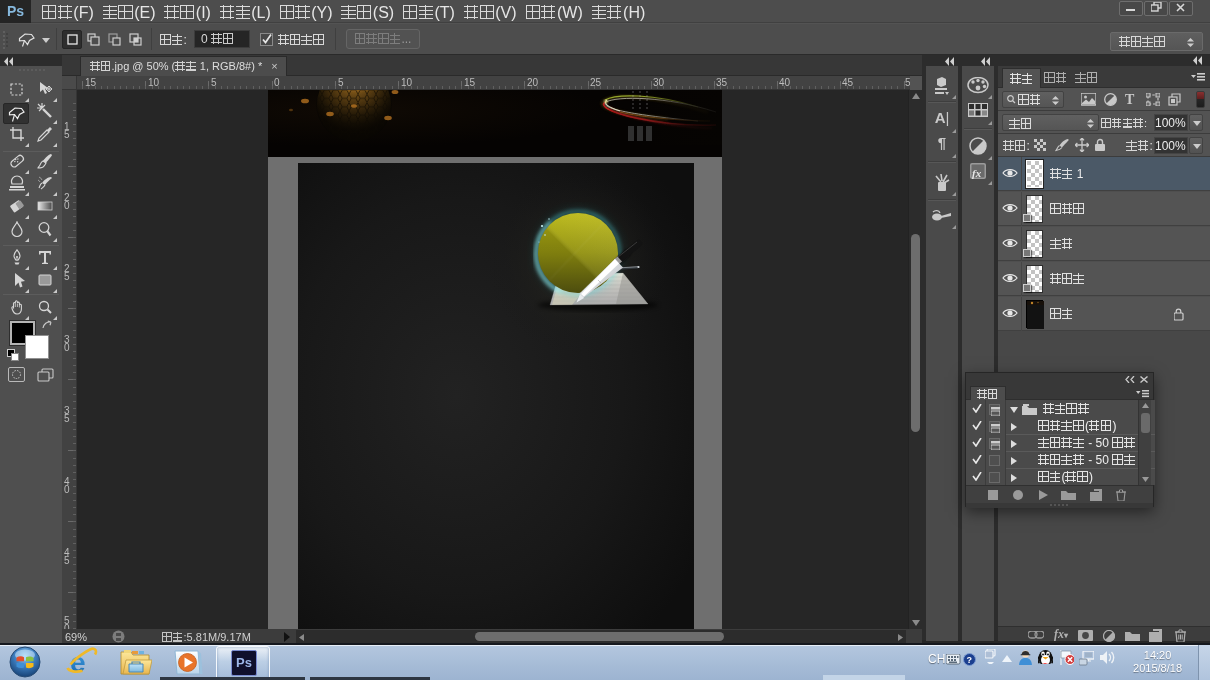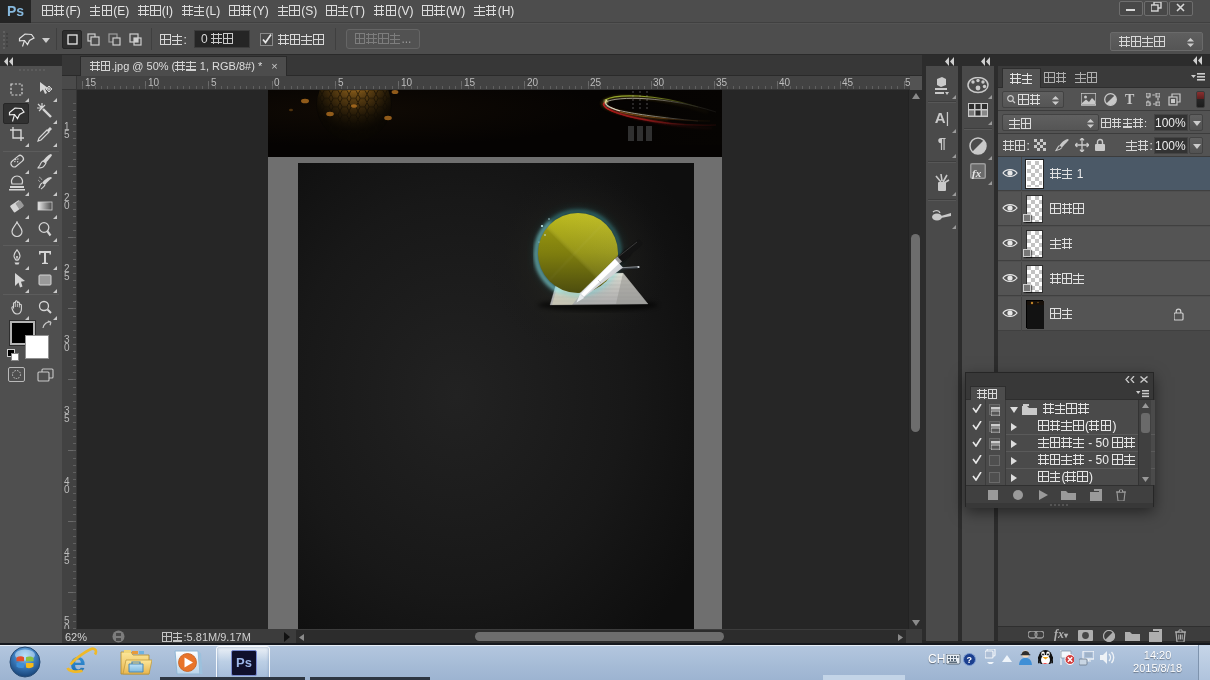--- a/index.html
+++ b/index.html
@@ -5,21 +5,21 @@
 body{font-family:"Liberation Sans",sans-serif;background:#535353;position:relative;font-size:12px;color:#dcdcdc}
 .abs{position:absolute}
 
 i.a,i.b,i.c{display:inline-block;width:.88em;height:.88em;margin:0 .1em -.06em 0;background-repeat:no-repeat;opacity:.92}
 i.a{box-sizing:border-box;border:1px solid currentColor;background-image:linear-gradient(currentColor,currentColor),linear-gradient(currentColor,currentColor);background-size:100% 1px,1px 100%;background-position:0 45%,45% 0}
 i.b{background-image:linear-gradient(currentColor,currentColor),linear-gradient(currentColor,currentColor),linear-gradient(currentColor,currentColor),linear-gradient(currentColor,currentColor),linear-gradient(currentColor,currentColor);background-size:100% 1px,100% 1px,100% 1px,1px 100%,1px 100%;background-position:0 10%,0 50%,0 95%,20% 0,75% 0}
 i.c{background-image:repeating-linear-gradient(0deg,currentColor 0 1px,transparent 1px 4px),linear-gradient(currentColor,currentColor),linear-gradient(currentColor,currentColor);background-size:100% 100%,1px 100%,100% 1px;background-position:0 0,50% 0,0 98%}
 
 #menubar{position:absolute;left:0;top:0;width:1210px;height:23px;background:#4d4d4d;border-bottom:1px solid #404040}
 #pslogo{position:absolute;left:0;top:0;width:31px;height:23px;background:#252525;color:#86b8dd;font-weight:bold;font-size:14px;text-align:center;line-height:22px}
-.menus{position:absolute;left:42px;top:4px;color:#e6e6e6;font-size:12px}
+.menus{position:absolute;left:42px;top:4px;color:#e6e6e6;font-size:16px}
 .menus span{margin-right:9px}
 .wbtn{position:absolute;top:1px;height:15px;width:24px;border:1px solid #6e6e6e;background:#484848;color:#d8d8d8;text-align:center;line-height:13px;font-size:10px;border-radius:2px}
 
 #optbar{position:absolute;left:0;top:24px;width:1210px;height:31px;background:#4d4d4d;border-bottom:1px solid #2a2a2a}
 .vsep{position:absolute;top:4px;height:22px;width:1px;background:#5e5e5e;border-left:1px solid #3f3f3f}
 .obtn{position:absolute;top:6px;width:20px;height:19px;border-radius:2px}
 .obtn.sel{background:#2e2e2e;border:1px solid #252525}
 #feather{position:absolute;left:194px;top:6px;width:56px;height:18px;background:#252525;border:1px solid #3c3c3c;color:#d8d8d8;font-size:12px;line-height:17px;padding-left:6px}
 #refine{position:absolute;left:346px;top:5px;width:74px;height:20px;border:1px solid #656565;border-radius:3px;color:#9a9a9a;text-align:center;line-height:19px;background:#525252}
 #wspace{position:absolute;right:7px;top:8px;width:93px;height:19px;background:linear-gradient(#5f5f5f,#555);border:1px solid #6a6a6a;border-radius:2px;color:#e2e2e2;line-height:18px;padding-left:8px}
@@ -528,21 +528,21 @@
 <div id="vsb">
     <div class="th"></div>
  <svg class="abs" style="left:3px;top:3px" width="8" height="6">
       <path d="M4 0 L8 6 L0 6 Z" fill="#8a8a8a"></path>
     </svg>
  <svg class="abs" style="left:3px;bottom:3px" width="8" height="6">
       <path d="M4 6 L8 0 L0 0 Z" fill="#8a8a8a"></path>
     </svg>
 </div>
 <div id="statusbar">
- <span class="abs" style="left:3px;top:2px">62%</span>
+ <span class="abs" style="left:3px;top:2px">69%</span>
  <svg class="abs" style="left:50px;top:1px" width="13" height="13">
       <circle cx="6.5" cy="6.5" r="6" fill="#7d7d7d"></circle>
       <path d="M4 3 h5 v3 h-5 z M4 8 h5 v3 h-5" fill="#4a4a4a"></path>
     </svg>
  <span class="abs" style="left:100px;top:2px"><i class="a"></i><i class="c"></i>:5.81M/9.17M</span>
  <svg class="abs" style="left:221px;top:3px" width="8" height="10">
       <path d="M1 0 L7 5 L1 10 Z" fill="#111"></path>
     </svg>
 </div>
 <div id="hsb">

